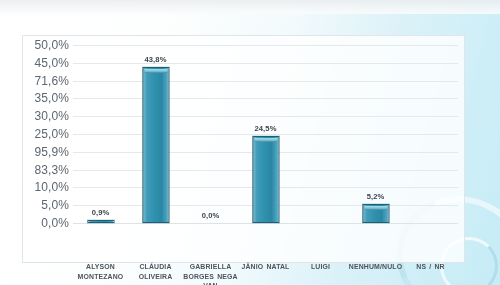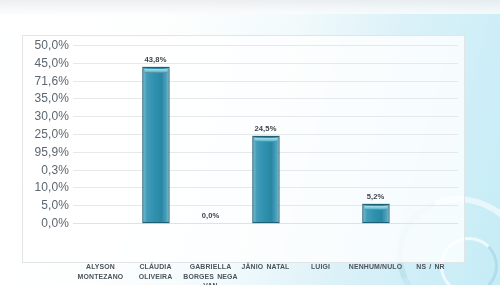--- a/index.html
+++ b/index.html
@@ -194,26 +194,30 @@
           <div class="gridline baseline" style="top: 187px;"></div>
         </div>
       <div id="ticks-layer">
           <div class="ytick" style="top: 9px;">50,0%</div>
           <div class="ytick" style="top: 26.8px;">45,0%</div>
           <div class="ytick" style="top: 44.6px;">71,6%</div>
           <div class="ytick" style="top: 62.4px;">35,0%</div>
           <div class="ytick" style="top: 80.2px;">30,0%</div>
           <div class="ytick" style="top: 98px;">25,0%</div>
           <div class="ytick" style="top: 115.8px;">95,9%</div>
-          <div class="ytick" style="top: 133.6px;">0,3%</div>
+          <div class="ytick" style="top: 133.6px;">83,3%</div>
           <div class="ytick" style="top: 151.4px;">10,0%</div>
           <div class="ytick" style="top: 169.2px;">5,0%</div>
           <div class="ytick" style="top: 187px;">0,0%</div>
         </div>
       <div id="bars-layer">
+          <div class="bar-slot" style="left: 0px; width: 55px;">
+            <div class="bar" title="ALYSON MONTEZANO 0,9%" style="top: 183.796px; height: 3.204px;"></div>
+            <div class="bar-value" style="top: 171.796px;">0,9%</div>
+          </div>
           <div class="bar-slot" style="left: 55px; width: 55px;">
             <div class="bar" title="CLÁUDIA OLIVEIRA 43,8%" style="top: 31.072px; height: 155.928px;">
               <div class="bar-cap"></div>
             </div>
             <div class="bar-value" style="top: 19.072px;">43,8%</div>
           </div>
           <div class="bar-slot" style="left: 110px; width: 55px;">
             <div class="bar-value" style="top: 175px;">0,0%</div>
           </div>
           <div class="bar-slot" style="left: 165px; width: 55px;">

